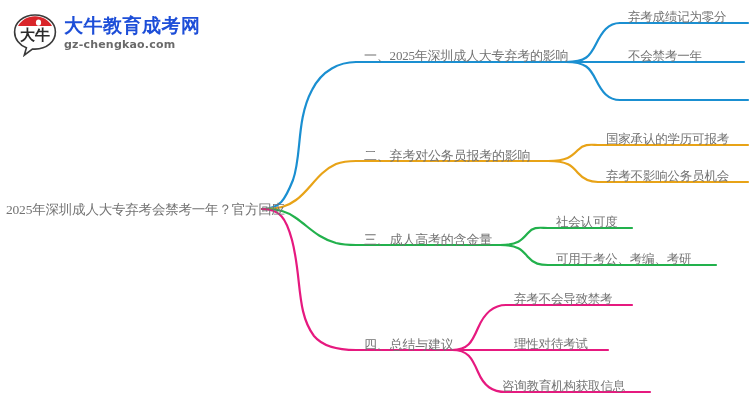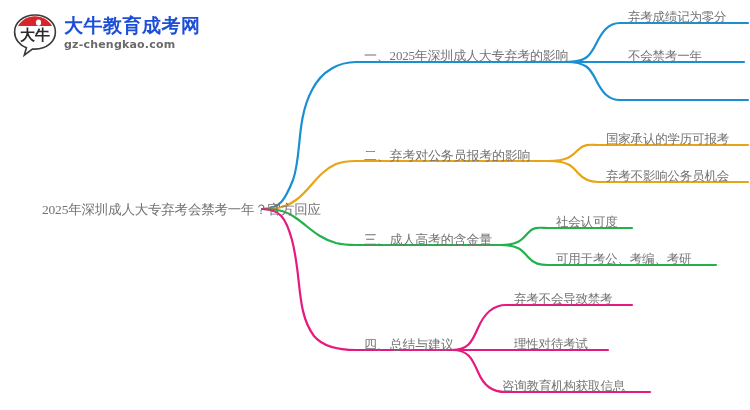--- a/index.html
+++ b/index.html
@@ -138,21 +138,21 @@
 
     <path d="M356 350 L452 350" stroke="#e6197f" stroke-width="2.2"></path>
     <path d="M452 350 C468 350 472 342 478 328 C484 314 492 305 506 305" stroke="#e6197f" stroke-width="2.2"></path>
     <path d="M452 350 C472 350 480 350 494 350 L506 350" stroke="#e6197f" stroke-width="2.2"></path>
     <path d="M452 350 C468 350 472 358 478 372 C484 386 492 392 506 392" stroke="#e6197f" stroke-width="2.2"></path>
     <path d="M506 305 L632 305" stroke="#e6197f" stroke-width="2.2"></path>
     <path d="M506 350 L608 350" stroke="#e6197f" stroke-width="2.2"></path>
     <path d="M506 392 L650 392" stroke="#e6197f" stroke-width="2.2"></path>
   </svg>
 
-  <div class="node node-root" style="left:6px; top:201px;margin-left:36px;">2025年深圳成人大专弃考会禁考一年？官方回应</div>
+  <div class="node node-root" style="left:6px; top:201px;">2025年深圳成人大专弃考会禁考一年？官方回应</div>
 
   <div class="node node-branch" style="left:364px; top:47px;">一、2025年深圳成人大专弃考的影响</div>
   <div class="node node-leaf" style="left:628px; top:9px;">弃考成绩记为零分</div>
   <div class="node node-leaf" style="left:628px; top:48px;">不会禁考一年</div>
 
   <div class="node node-branch" style="left:364px; top:147px;">二、弃考对公务员报考的影响</div>
   <div class="node node-leaf" style="left:606px; top:131px;">国家承认的学历可报考</div>
   <div class="node node-leaf" style="left:606px; top:168px;">弃考不影响公务员机会</div>
 
   <div class="node node-branch" style="left:364px; top:231px;">三、成人高考的含金量</div>

